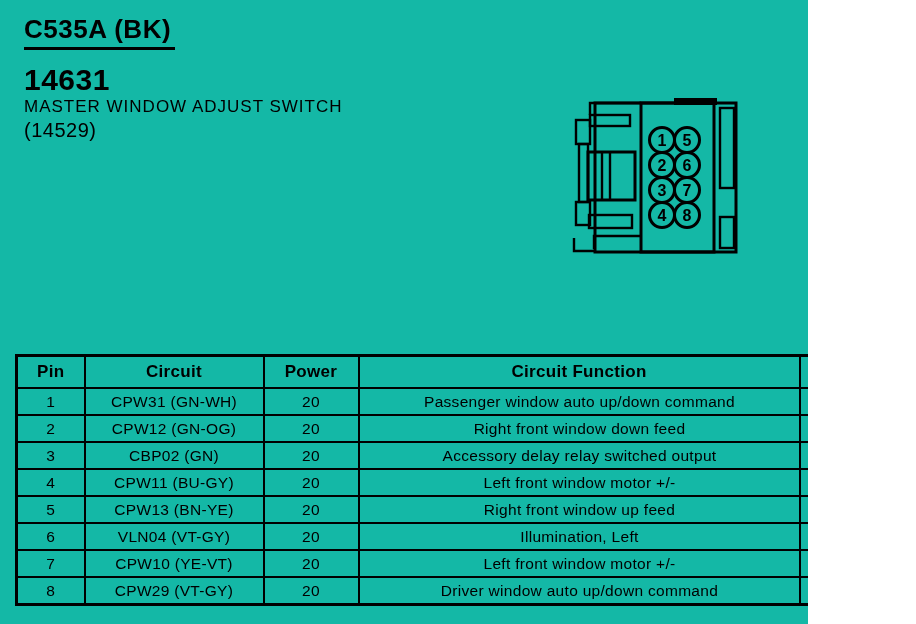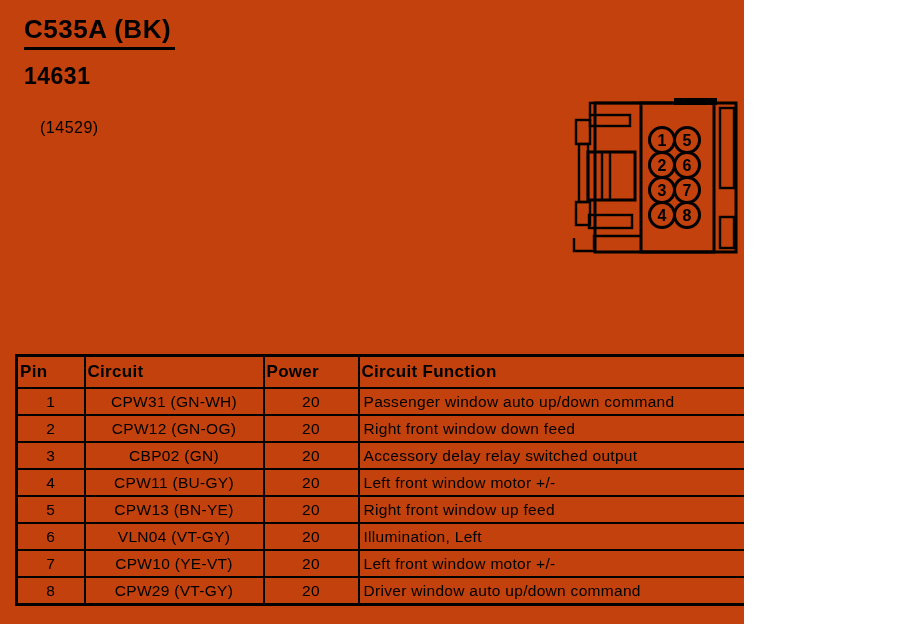--- a/index.html
+++ b/index.html
@@ -2,23 +2,23 @@
 <html><head>
 <meta charset="utf-8">
 <style>
   html, body {
     margin: 0;
     padding: 0;
     background: #ffffff;
   }
   #page {
     position: relative;
-    width: 744px;
+    width: 808px;
     height: 624px;
-    background: #c2410c;
+    background: #14b8a6;
     color: #000000;
     font-family: "Liberation Sans", sans-serif;
     overflow: hidden;
   }
   
   .hdr-id {
     position: absolute;
     left: 24px;
     top: 14px;
     font-size: 26px;
@@ -26,36 +26,36 @@
     letter-spacing: 0.5px;
     border-bottom: 3px solid #000;
     padding: 0 4px 2px 0;
     display: inline-block;
     white-space: nowrap;
   }
   .hdr-part {
     position: absolute;
     left: 24px;
     top: 63px;
-    font-size: 23px;
+    font-size: 30px;
     font-weight: bold;
     letter-spacing: 0.5px;
   }
   .hdr-name {
     position: absolute;
     left: 24px;
     top: 97px;
     font-size: 17px;
     letter-spacing: 1px;
   }
   .hdr-ref {
     position: absolute;
-    left: 40px;
+    left: 24px;
     top: 119px;
-    font-size: 16px;
+    font-size: 20px;
     letter-spacing: 0.5px;
   }
   
   .connector-svg {
     position: absolute;
     left: 572px;
     top: 94px;
   }
   .connector-svg .ln {
     fill: none;
@@ -83,47 +83,48 @@
   table.pinout {
     border-collapse: collapse;
     table-layout: fixed;
     width: 891px;
     border: 3px solid #000;
   }
   table.pinout th {
     border: 2px solid #000;
     font-size: 17px;
     font-weight: bold;
-    text-align: left;
+    text-align: center;
     height: 30px;
     padding: 0 2px;
     letter-spacing: 0.3px;
   }
   table.pinout td {
     border: 2px solid #000;
     font-size: 15.5px;
     height: 25px;
     padding: 0 3px;
     letter-spacing: 0.3px;
     white-space: nowrap;
     overflow: hidden;
   }
   table.pinout td.c0,
   table.pinout td.c1,
   table.pinout td.c2 { text-align: center; }
-  table.pinout td.c3 { text-align: left; padding-left: 4px; }
+  table.pinout td.c3 { text-align: center; padding-left: 4px; }
   table.pinout td.c4 { text-align: left; }
 </style>
 </head>
 <body>
 
 <div id="page">
 
   <div class="hdr-id">C535A (BK)</div>
   <div class="hdr-part">14631</div>
+  <div class="hdr-name">MASTER WINDOW ADJUST SWITCH</div>
   <div class="hdr-ref">(14529)</div>
 
   <svg class="connector-svg" width="168" height="172" viewBox="0 0 168 172" xmlns="http://www.w3.org/2000/svg">
 
     <rect class="ln" x="23" y="9" width="141" height="149"></rect>
 
     <rect class="ln" x="69" y="9" width="73" height="149"></rect>
 
     <rect class="ln-thin" x="148" y="14" width="14" height="80"></rect>
     <rect class="ln-thin" x="148" y="123" width="14" height="31"></rect>

